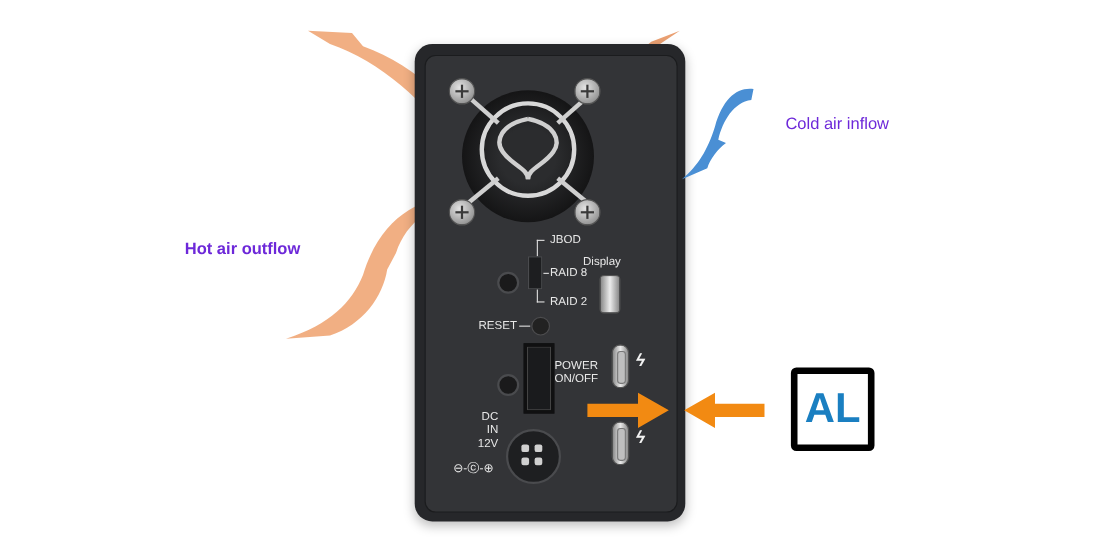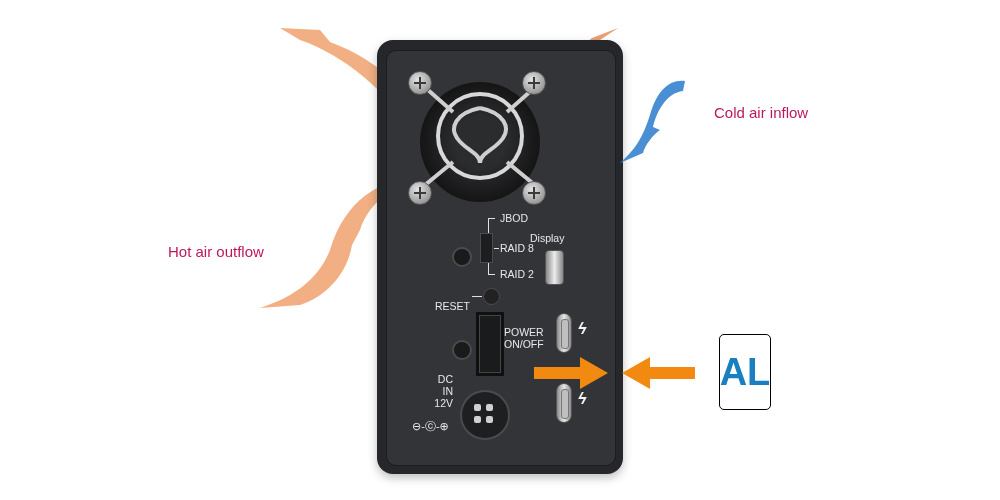--- a/index.html
+++ b/index.html
@@ -1,18 +1,18 @@
 <!DOCTYPE html>
 <html><head>
 <meta charset="utf-8">
 <style>
   html, body { margin:0; padding:0; background:#ffffff; }
   body { width:1000px; height:500px; position:relative; overflow:hidden; font-family:"Liberation Sans", sans-serif; }
   .abs { position:absolute; }
-  .label-big { font-size:15px; color:#be185d; font-weight:normal; }
+  .label-big { font-size:15px; color:#6d28d9; font-weight:normal; }
   .plabel { font-size:10.5px; color:#e8e8e8; font-family:"Liberation Sans", sans-serif; line-height:1.15;text-align:center; }
   .device { left:377px; top:40px; width:246px; height:434px; background:#26272a; border-radius:16px; box-shadow: 0 4px 10px rgba(0,0,0,0.25); }
   .panel { left:386px; top:50px; width:228px; height:414px; background:#333437; border-radius:10px; border:1px solid #1b1c1e; }
   .screw { width:22px; height:22px; border-radius:50%; background:radial-gradient(circle at 40% 35%, #e4e4e4, #9a9a9a 70%, #6b6b6b); border:1px solid #555; }
   .screw::before, .screw::after { content:""; position:absolute; background:#3a3a3a; }
   .screw::before { left:5px; top:10px; width:12px; height:2px; }
   .screw::after { left:10px; top:5px; width:2px; height:12px; }
   .jack { width:16px; height:16px; border-radius:50%; background:#1a1a1b; border:2px solid #4a4b4e; }
   .switch-body { background:#1d1e20; border:1px solid #4a4b4e; }
   .tb-port { width:14px; height:38px; border-radius:8px; background:linear-gradient(90deg,#888,#e9e9e9,#8a8a8a); border:1px solid #555; }
@@ -58,21 +58,21 @@
 <div class="abs plabel" style="left:500px;top:212px;">JBOD</div>
 <div class="abs plabel" style="left:500px;top:242px;">RAID 8</div>
 <div class="abs plabel" style="left:500px;top:268px;">RAID 2</div>
 <div class="abs" style="left:494px;top:248px;width:5px;border-top:1px solid #e0e0e0;"></div>
 
 <div class="abs jack" style="left:452px;top:247px;"></div>
 
 <div class="abs plabel" style="left:530px;top:232px;">Display</div>
 <div class="abs" style="left:545px;top:250px;width:17px;height:33px;border-radius:4px;background:linear-gradient(90deg,#888,#ececec,#888);border:1px solid #555;"></div>
 
-<div class="abs plabel" style="left:435px;top:300px;">RESET</div>
+<div class="abs plabel" style="left:435px;top:290px;">RESET</div>
 <div class="abs" style="left:472px;top:296px;width:10px;border-top:1px solid #e0e0e0;"></div>
 <div class="abs" style="left:483px;top:288px;width:15px;height:15px;border-radius:50%;background:#222;border:1px solid #4c4c4e;"></div>
 
 <div class="abs" style="left:476px;top:312px;width:22px;height:58px;background:#1a1b1d;border:3px solid #101011;box-shadow:inset 0 0 0 1px #444;"></div>
 <div class="abs plabel" style="left:504px;top:326px;">
   <div>POWER</div>
   <div>ON/OFF</div>
 </div>
 <div class="abs jack" style="left:452px;top:340px;"></div>
 
@@ -94,22 +94,22 @@
 <div class="abs" style="left:474px;top:404px;width:7px;height:7px;background:#d0d0d0;border-radius:2px;"></div>
 <div class="abs" style="left:486px;top:404px;width:7px;height:7px;background:#d0d0d0;border-radius:2px;"></div>
 <div class="abs" style="left:474px;top:416px;width:7px;height:7px;background:#d0d0d0;border-radius:2px;"></div>
 <div class="abs" style="left:486px;top:416px;width:7px;height:7px;background:#d0d0d0;border-radius:2px;"></div>
 
 <svg class="abs" style="left:615px;top:75px" width="80" height="95">
   <path d="M70 6 C 55 4, 42 15, 35 40 C 28 62, 20 75, 5 88 L 28 78 C 30 70, 38 60, 45 55 L 38 52 C 42 35, 52 18, 68 16 Z" fill="#4a8fd4"></path>
 </svg>
 
 <div class="abs label-big" style="left:714px;top:104px;">Cold air inflow</div>
-<div class="abs label-big" style="left:168px;top:243px;">Hot air outflow</div>
+<div class="abs label-big" style="left:168px;top:218px;font-weight:bold;">Hot air outflow</div>
 
 <svg class="abs" style="left:530px;top:355px" width="170" height="40">
   <path d="M4 12 L 50 12 L 50 2 L 78 18 L 50 34 L 50 24 L 4 24 Z" fill="#f28a12"></path>
   <path d="M165 12 L 120 12 L 120 2 L 92 18 L 120 34 L 120 24 L 165 24 Z" fill="#f28a12"></path>
 </svg>
 
-<div class="abs" style="left:719px;top:334px;width:52px;height:76px;border:1px solid #000000;border-radius:5px;box-sizing:border-box;display:flex;align-items:center;justify-content:center;">
+<div class="abs" style="left:719px;top:334px;width:76px;height:76px;border:6px solid #000000;border-radius:5px;box-sizing:border-box;display:flex;align-items:center;justify-content:center;">
   <span style="color:#1a7fc1;font-size:38px;font-weight:bold;font-family:'Liberation Sans',sans-serif;">AL</span>
 </div>
 
 </body></html>

